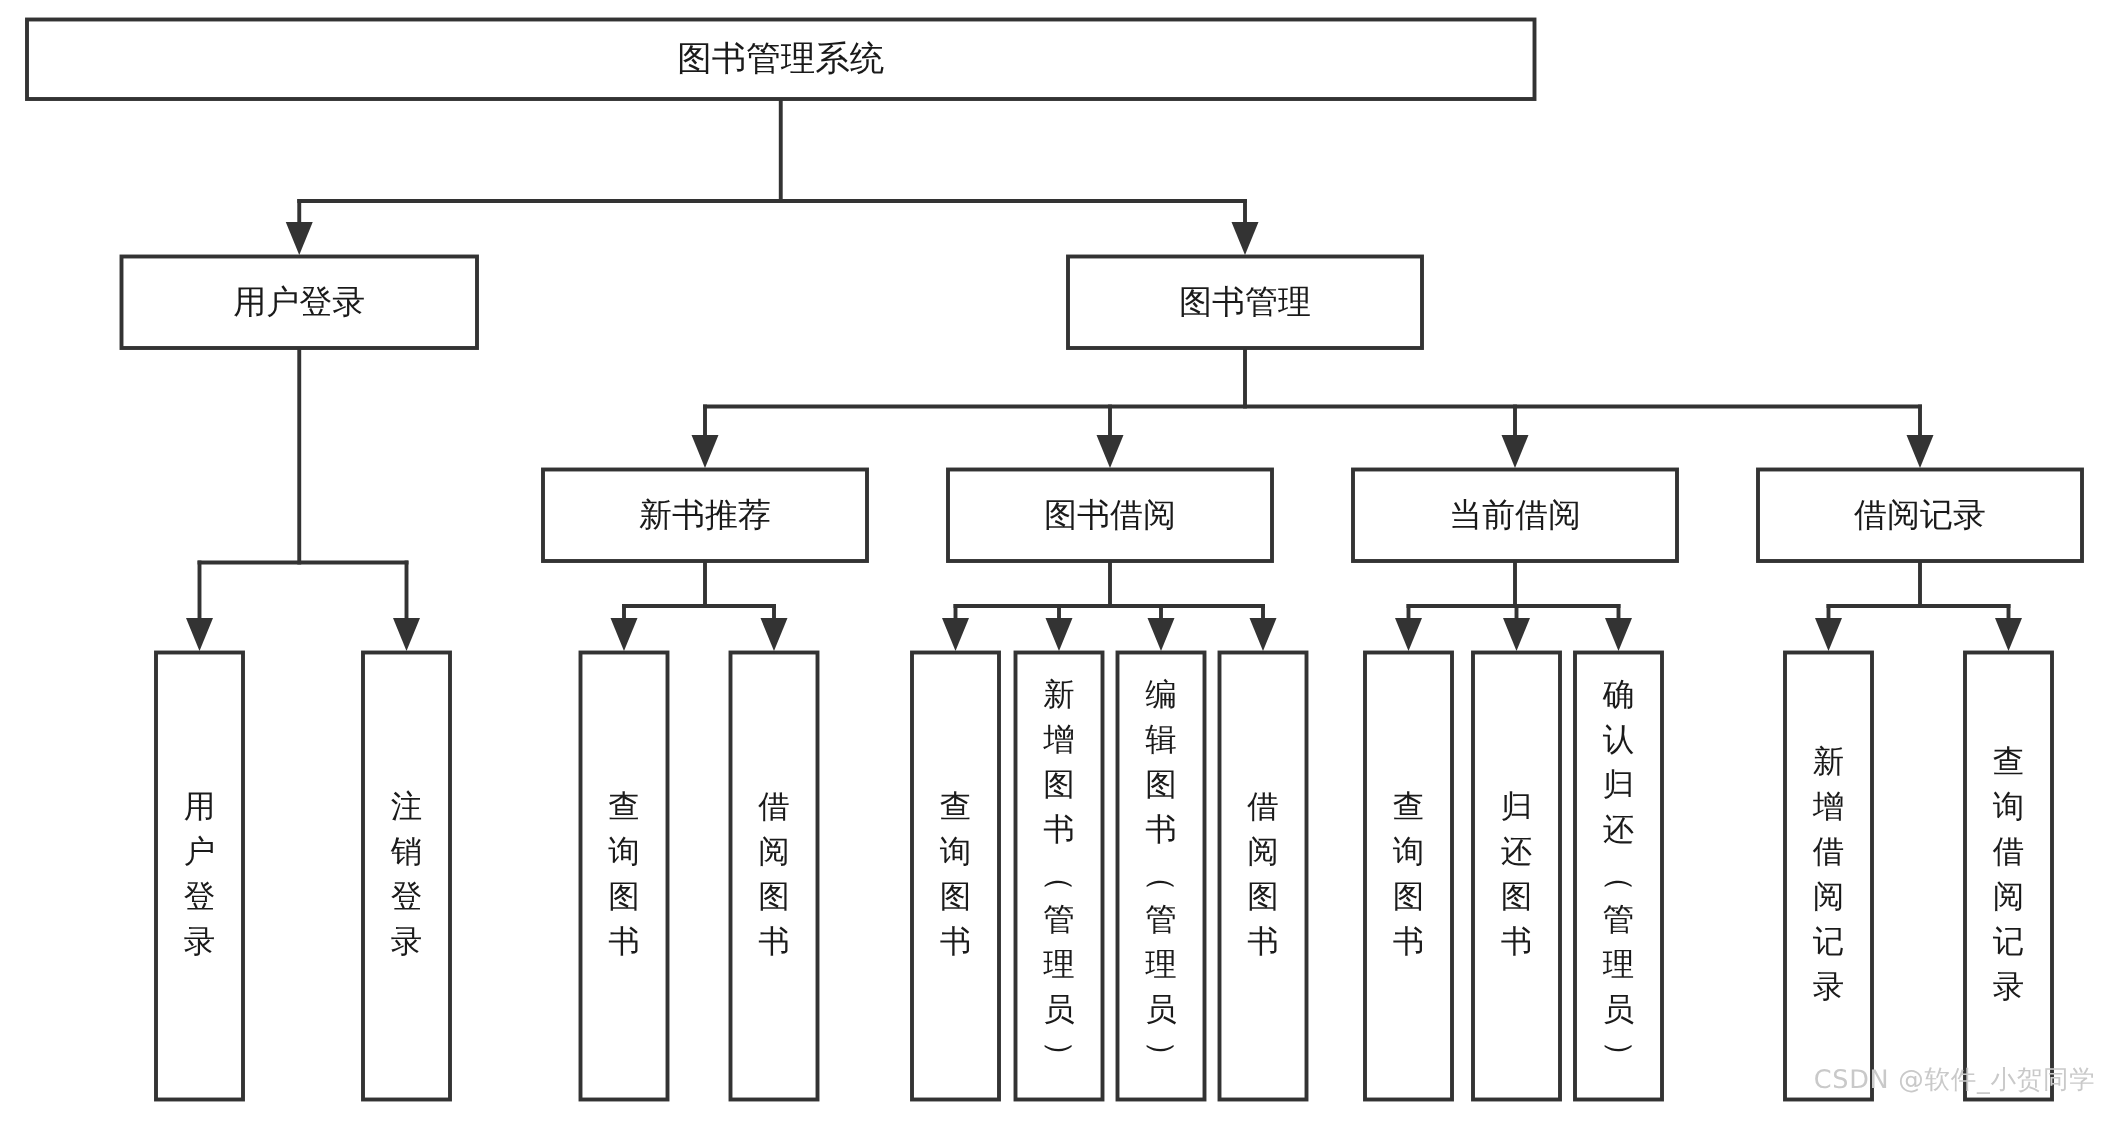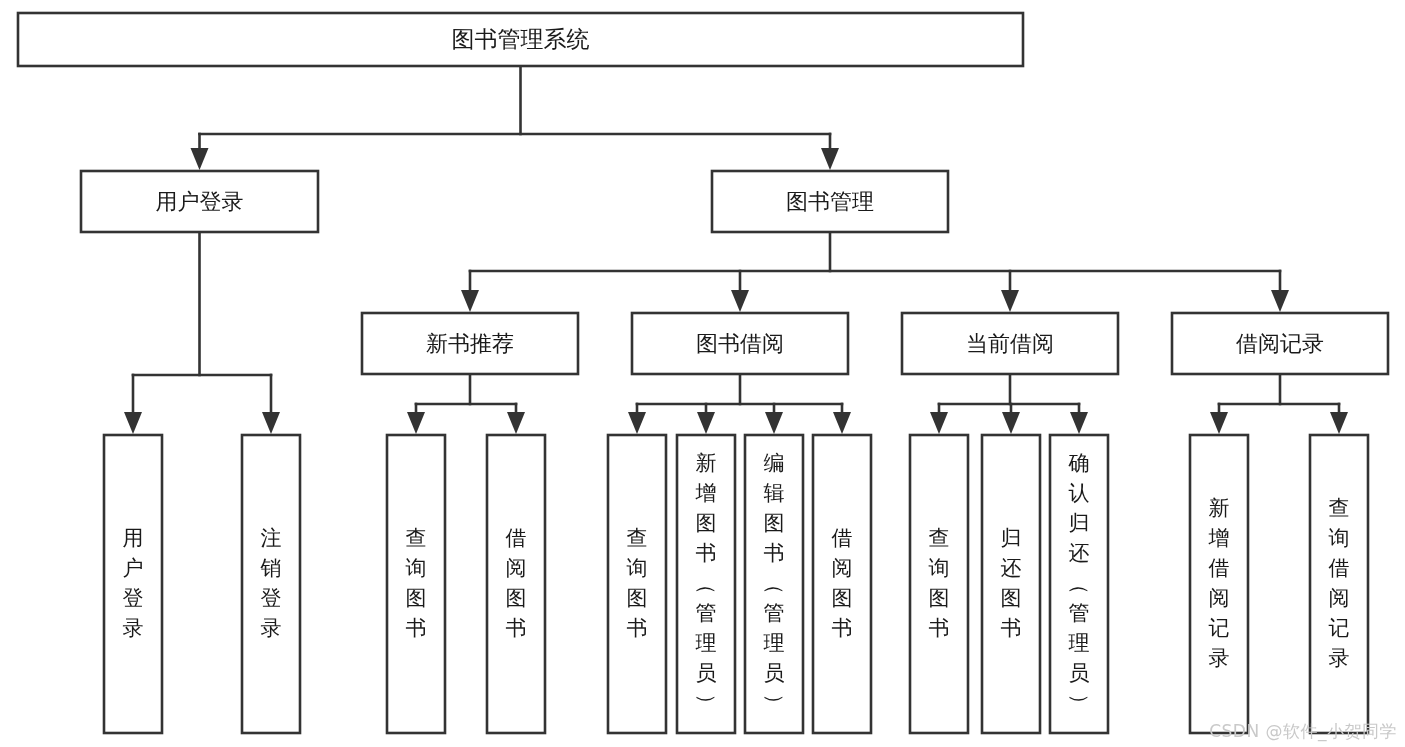--- a/index.html
+++ b/index.html
@@ -50,21 +50,21 @@
     font-size: 21px;
     text-anchor: middle;
     dominant-baseline: middle;
   }
   .vlabel-char.rot {
     
   }
   .watermark {
     position: absolute;
     right: 8px;
-    bottom: 4px;
+    bottom: 16px;
     font-family: "DejaVu Sans", "Liberation Sans", sans-serif;
     font-size: 17px;
     color: #c9c9c9;
     white-space: nowrap;
     letter-spacing: 0.5px;
     pointer-events: none;
   }
 </style>
 </head>
 <body>

